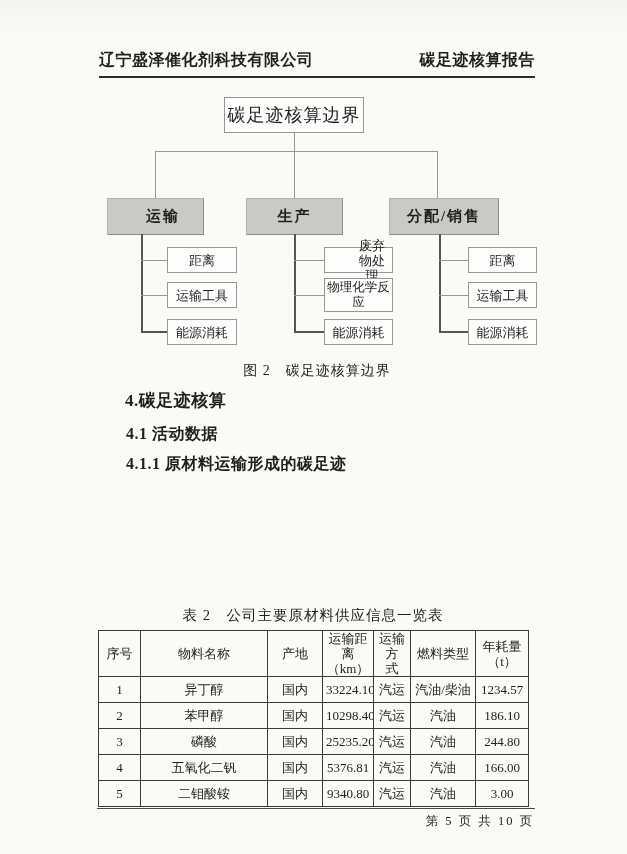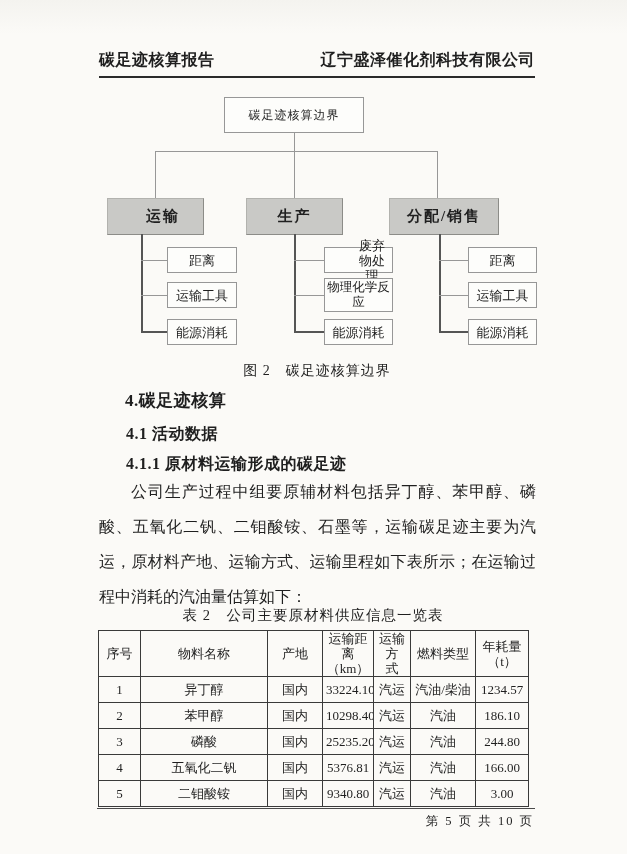--- a/index.html
+++ b/index.html
@@ -14,21 +14,21 @@
           border-bottom:2px solid #2a2a2a;padding-bottom:5px;
           font-size:16px;font-weight:700;letter-spacing:.5px;}
 
   
   .diagram{position:absolute;left:0;top:90px;width:627px;height:272px;}
   .ln{position:absolute;background:#979797;}
   .ln.dark{background:#555;}
   .dbox{position:absolute;display:flex;align-items:center;justify-content:center;
         text-align:center;background:#fdfdfb;border:1px solid #979797;
         font-size:13px;line-height:15px;word-break:break-all;padding:1px 2px;box-sizing:border-box;}
-  .dbox.root{font-size:12px;letter-spacing:1px;}
+  .dbox.root{font-size:18px;letter-spacing:1px;}
   .dbox.grey{background:#c9c9c6;border:1px solid #b2b2ae;
              border-right-color:#8c8c88;border-bottom-color:#8c8c88;
              font-size:15px;font-weight:700;letter-spacing:2px;}
   .caption{position:absolute;left:99px;width:436px;top:362px;text-align:center;
            font-size:14px;letter-spacing:1px;}
 
   
   .h1{position:absolute;left:99px;top:389px;font-size:17px;font-weight:700;letter-spacing:.5px;margin-left:26px;}
   .h2{position:absolute;left:126px;top:424px;font-size:16px;font-weight:700;letter-spacing:.5px;}
   .h3{position:absolute;left:126px;top:454px;font-size:16px;font-weight:700;letter-spacing:.5px;}
@@ -48,22 +48,22 @@
   
   .footer-line{position:absolute;left:97px;right:92px;top:808px;border-top:1.5px solid #4a4a4a;}
   .footer-text{position:absolute;right:93px;top:813px;font-size:12.5px;letter-spacing:2px;}
 </style>
 </head>
 <body>
 
 <div class="page">
 
   <div class="header">
+    <span>辽宁盛泽催化剂科技有限公司</span>
     <span>碳足迹核算报告</span>
-    <span>辽宁盛泽催化剂科技有限公司</span>
   </div>
 
   <div class="diagram">
 
     <div class="dbox root" style="left:224px;top:7px;width:140px;height:36px;">碳足迹核算边界</div>
 
     <div class="ln" style="left:294px;top:43px;width:1px;height:65px;"></div>
     <div class="ln" style="left:155px;top:61px;width:283px;height:1px;"></div>
     <div class="ln" style="left:155px;top:61px;width:1px;height:47px;"></div>
     <div class="ln" style="left:437px;top:61px;width:1px;height:47px;"></div>
@@ -100,21 +100,20 @@
     <div class="dbox" style="left:468px;top:192px;width:69px;height:26px;">运输工具</div>
     <div class="dbox" style="left:468px;top:229px;width:69px;height:26px;">能源消耗</div>
   </div>
 
   <div class="caption">图 2　碳足迹核算边界</div>
 
   <div class="h1">4.碳足迹核算</div>
   <div class="h2">4.1 活动数据</div>
   <div class="h3">4.1.1 原材料运输形成的碳足迹</div>
 
-  <div class="para">公司生产过程中组要原辅材料包括异丁醇、苯甲醇、磷酸、五氧化二钒、二钼酸铵、石墨等，运输碳足迹主要为汽运，原材料产地、运输方式、运输里程如下表所示；在运输过程中消耗的汽油量估算如下：</div>
 
   <div class="tbl-title">表 2　公司主要原材料供应信息一览表</div>
 
   <table class="mat">
     <colgroup>
       <col style="width:42px">
         <col style="width:127px">
         <col style="width:55px">
       <col style="width:51px">
         <col style="width:37px">

